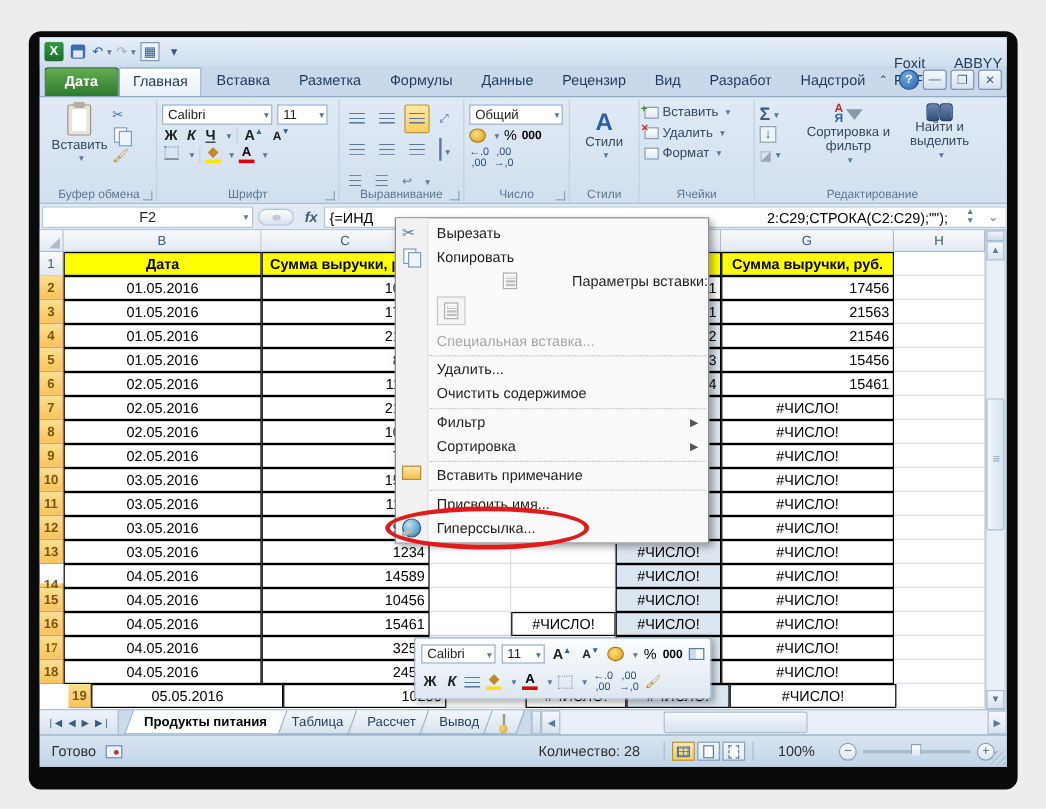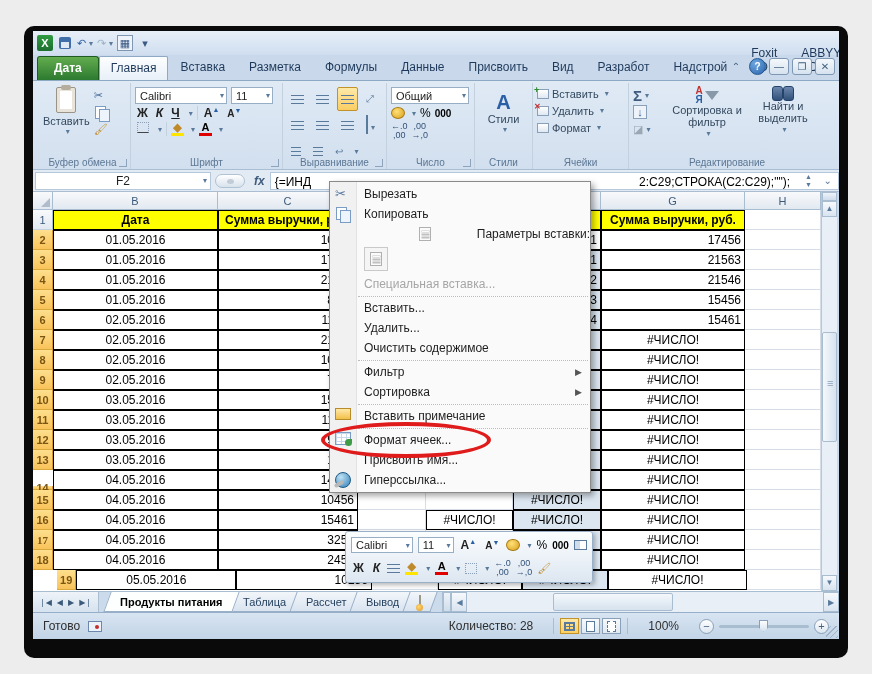--- a/index.html
+++ b/index.html
@@ -263,21 +263,21 @@
   </div>
 
   <div class="tabrow">
     <div class="tab file">Дата</div>
     <div id="tabs-holder" style="display:flex;align-items:flex-end;">
           <div class="tab active">Главная</div>
           <div class="tab">Вставка</div>
           <div class="tab">Разметка</div>
           <div class="tab">Формулы</div>
           <div class="tab">Данные</div>
-          <div class="tab">Присвоить</div>
+          <div class="tab">Рецензир</div>
           <div class="tab">Вид</div>
           <div class="tab">Разработ</div>
           <div class="tab">Надстрой</div>
           <div class="tab">Foxit PDF</div>
           <div class="tab">ABBYY PD</div>
         </div>
     <div class="winbtns">
       <span class="wb chev">⌃</span>
       <span class="wb help">?</span>
       <span class="wb">—</span>
@@ -678,47 +678,40 @@
         <div class="pasterow">
           <span class="pastebox">
             <span class="i-sheet"></span>
           </span>
         </div>
         <div class="mitem dis">
           <span>Специальная вставка...</span>
         </div>
         <div class="msep"></div>
         <div class="mitem">
-          <span>Вставить...</span>
-        </div>
-        <div class="mitem">
           <span>Удалить...</span>
         </div>
         <div class="mitem">
           <span>Очистить содержимое</span>
         </div>
         <div class="msep"></div>
         <div class="mitem">
           <span>Фильтр</span>
           <span class="arrow">▶</span>
         </div>
         <div class="mitem">
           <span>Сортировка</span>
           <span class="arrow">▶</span>
         </div>
         <div class="msep"></div>
         <div class="mitem">
           <span class="mi i-comment"></span>
           <span>Вставить примечание</span>
         </div>
         <div class="msep"></div>
-        <div class="mitem">
-          <span class="mi i-format"></span>
-          <span>Формат ячеек...</span>
-        </div>
         <div class="mitem">
           <span>Присвоить имя...</span>
         </div>
         <div class="mitem">
           <span class="mi i-hyperlink"></span>
           <span>Гиперссылка...</span>
         </div>
       </div>
   <div class="redoval" id="redoval" style="top: 391px; left: 288px;"></div>
 

